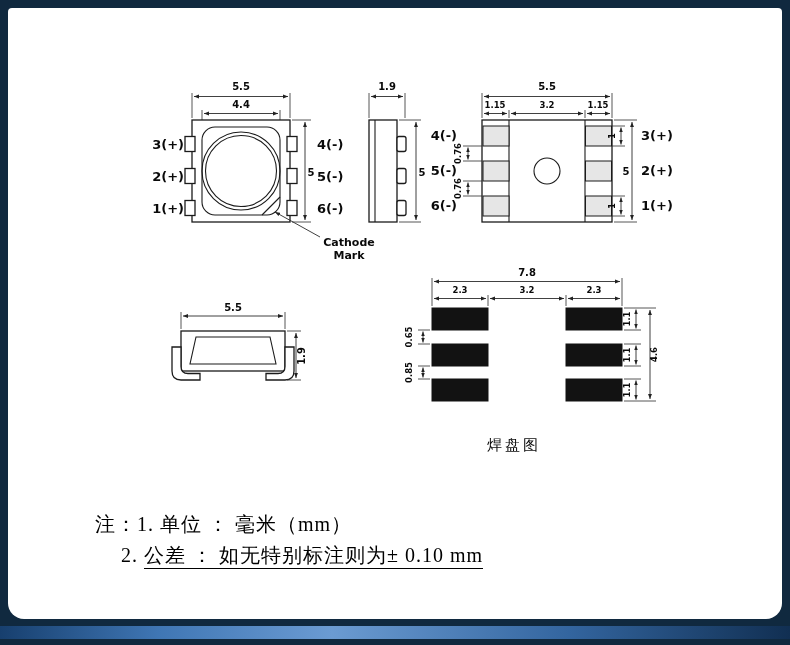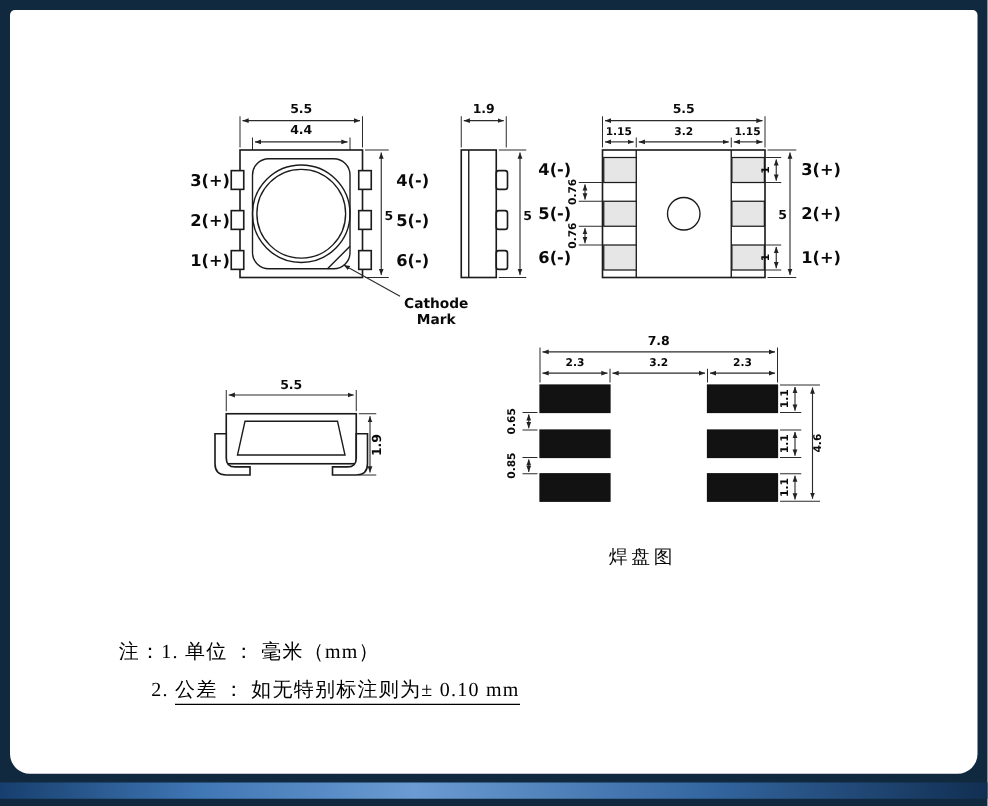--- a/index.html
+++ b/index.html
@@ -24,21 +24,21 @@
   .ext{stroke:#2b2b2b;stroke-width:0.8}
   .dim{stroke:#2b2b2b;stroke-width:0.9;fill:none}
   text{fill:#0a0a0a}
   .dt{font-family:"DejaVu Sans",sans-serif;font-size:10px;font-weight:bold;text-anchor:middle}
   .ds{font-family:"DejaVu Sans",sans-serif;font-size:8.5px;font-weight:bold;text-anchor:middle}
   .pt{font-family:"DejaVu Sans",sans-serif;font-size:13px;font-weight:bold}
   .ct{font-family:"DejaVu Sans",sans-serif;font-size:11px;font-weight:bold;text-anchor:middle}
   .cap{font-family:"DejaVu Sans",sans-serif;font-size:15px;text-anchor:middle;letter-spacing:3px}
   .note-line{
     position:absolute;color:#000;font-family:"Liberation Serif",serif;
-    font-size:16px;letter-spacing:1px;white-space:nowrap;
+    font-size:20px;letter-spacing:1px;white-space:nowrap;
   }
   .und{border-bottom:1.5px solid #000;padding-bottom:2px}
 </style>
 </head>
 <body>
 
 <div class="sheet"></div>
 
 <svg class="drawing" width="790" height="622" viewBox="0 0 790 622">
   <defs>

